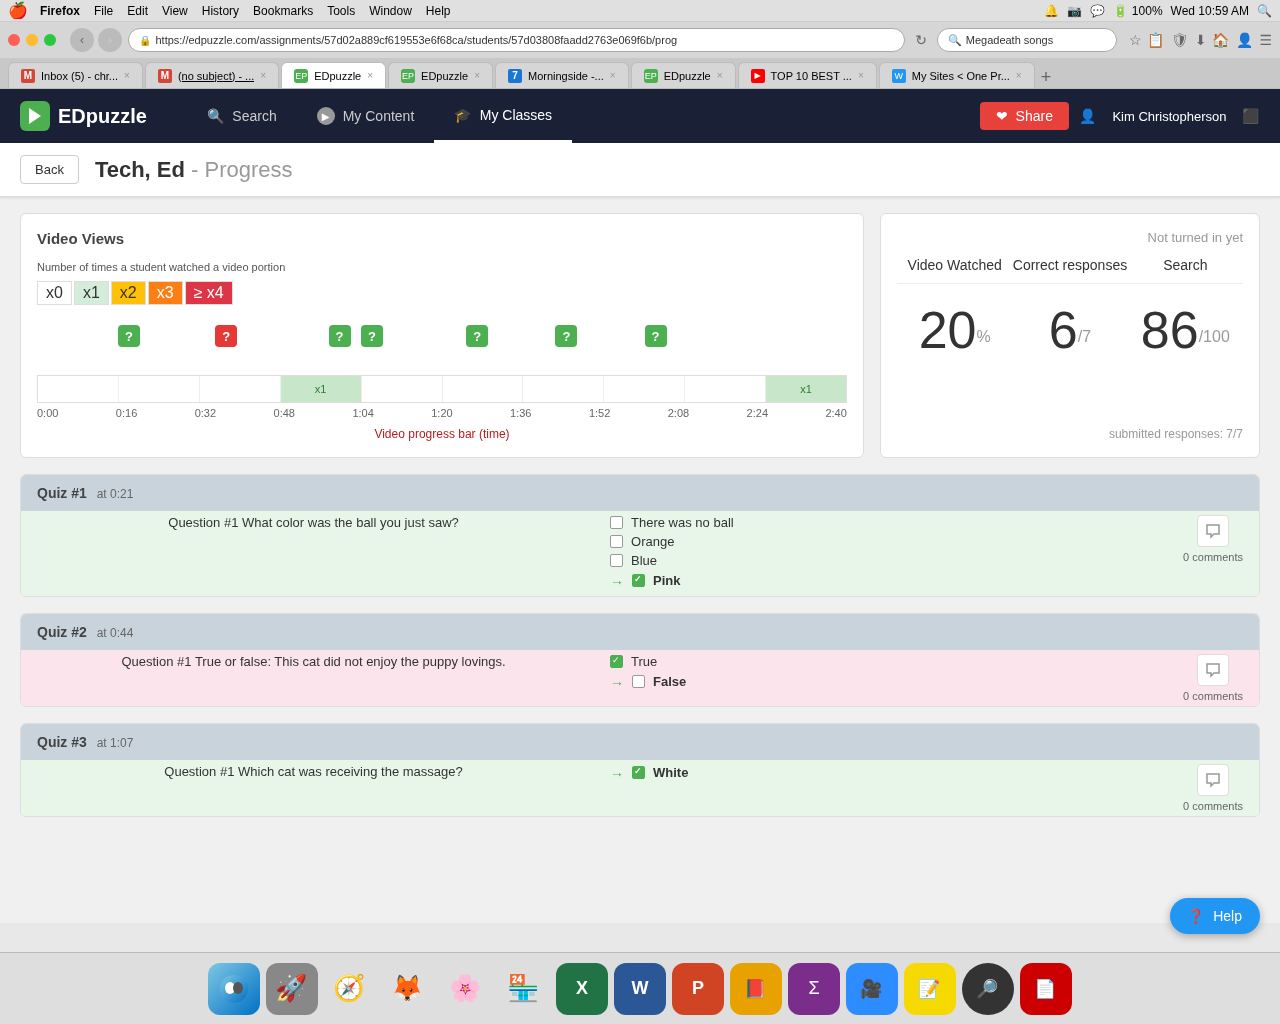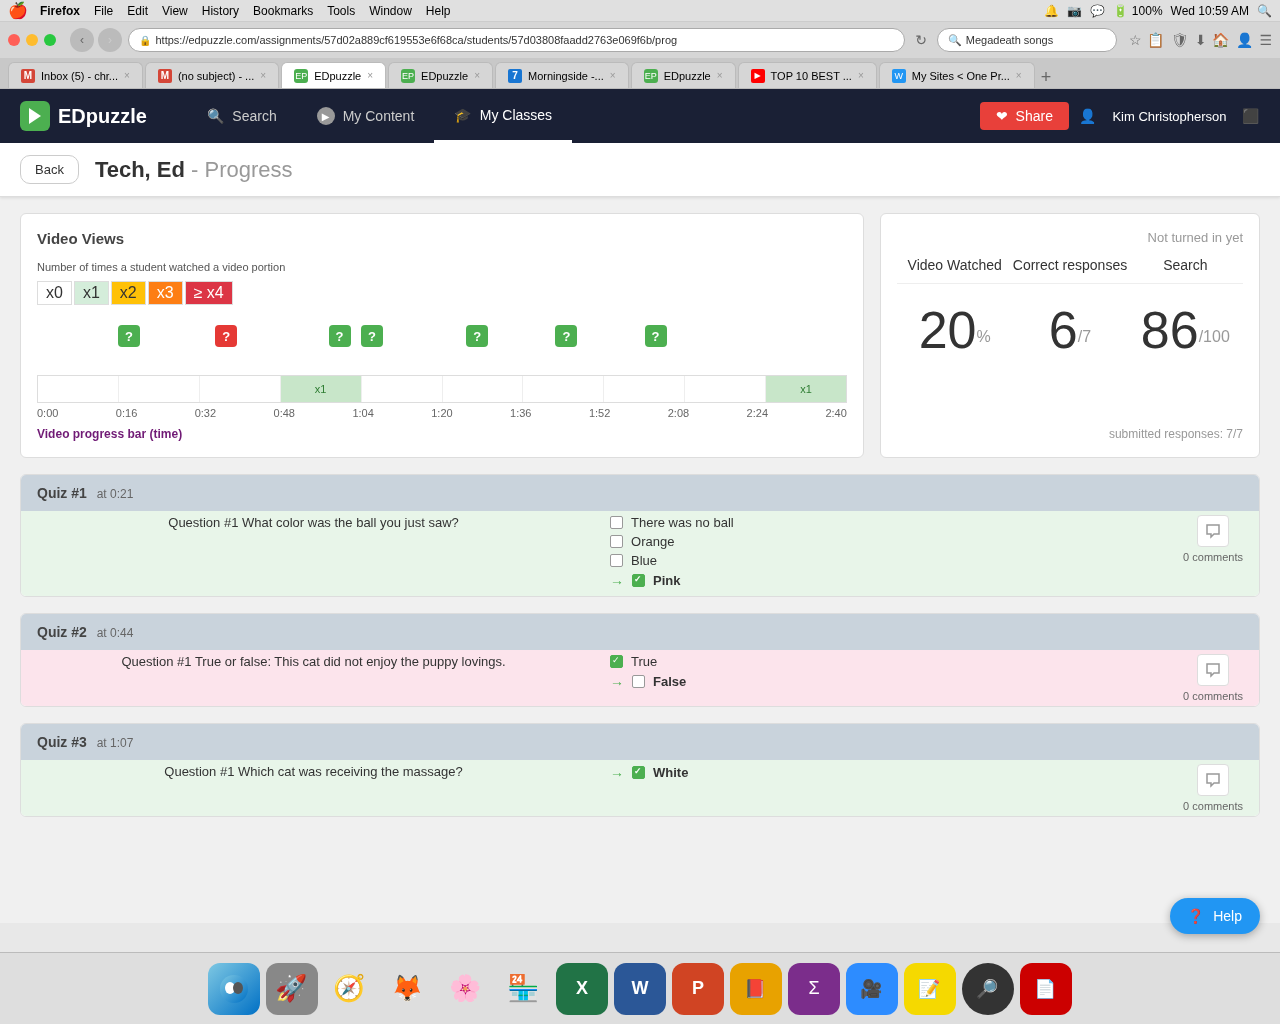--- a/index.html
+++ b/index.html
@@ -92,21 +92,21 @@
     .page-header {
       background: white;
       padding: 12px 20px;
       display: flex;
       align-items: center;
       border-bottom: 1px solid #ddd;
       box-shadow: 0 1px 3px rgba(0,0,0,0.1);
     }
     .back-btn {
       border: 1px solid #ccc;
-      border-radius: 10px;
+      border-radius: 4px;
       padding: 6px 14px;
       background: white;
       cursor: pointer;
       font-size: 13px;
       color: #333;
     }
     .page-title { font-size: 22px; color: #333; margin-left: 16px; }
     .page-title-name { font-weight: bold; }
     .page-title-sub { color: #999; font-weight: normal; }
     .student-nav { margin-left: auto; display: flex; align-items: center; gap: 8px; }
@@ -133,21 +133,21 @@
       padding: 16px;
     }
     .card-title { font-size: 15px; font-weight: 600; color: #444; margin-bottom: 14px; }
 
     .legend { display: flex; gap: 2px; margin-bottom: 16px; align-items: center; }
     .legend-item { padding: 2px 8px; font-size: 16px; color: #333; border: 1px solid #ddd; }
     .legend-item.x0 { background: #ffffff; }
     .legend-item.x1 { background: #d4edda; }
 
     .time-labels { display: flex; justify-content: space-between; margin-top: 4px; font-size: 11px; color: #666; }
-    .bar-label { font-size: 12px; color: #701a75; margin-top: 8px; font-weight: 700; }
+    .bar-label { text-align: center; font-size: 12px; color: #b91c1c; margin-top: 8px; font-weight: 400; }
 
     
     .stats-card {
       width: 380px;
       background: white;
       border-radius: 6px;
       border: 1px solid #ddd;
       padding: 16px;
       display: flex;
       flex-direction: column;
@@ -303,21 +303,21 @@
     </div>
   </div>
   <div class="tabs-bar">
     <div class="tab">
       <div class="tab-favicon" style="background:#d44638; color:white; font-weight:bold;">M</div>
       <span style="overflow:hidden; text-overflow:ellipsis;">Inbox (5) - chr...</span>
       <span class="tab-close">×</span>
     </div>
     <div class="tab">
       <div class="tab-favicon" style="background:#d44638; color:white; font-weight:bold;">M</div>
-      <span style="overflow:hidden; text-overflow:ellipsis;">(no subject) - ...</span>
+      <span style="overflow:hidden; text-overflow:ellipsis;text-decoration:underline;">(no subject) - ...</span>
       <span class="tab-close">×</span>
     </div>
     <div class="tab active">
       <div class="tab-favicon" style="background:#4caf50; color:white; border-radius:3px; font-size:9px;">EP</div>
       <span>EDpuzzle</span>
       <span class="tab-close">×</span>
     </div>
     <div class="tab">
       <div class="tab-favicon" style="background:#4caf50; color:white; border-radius:3px; font-size:9px;">EP</div>
       <span>EDpuzzle</span>

